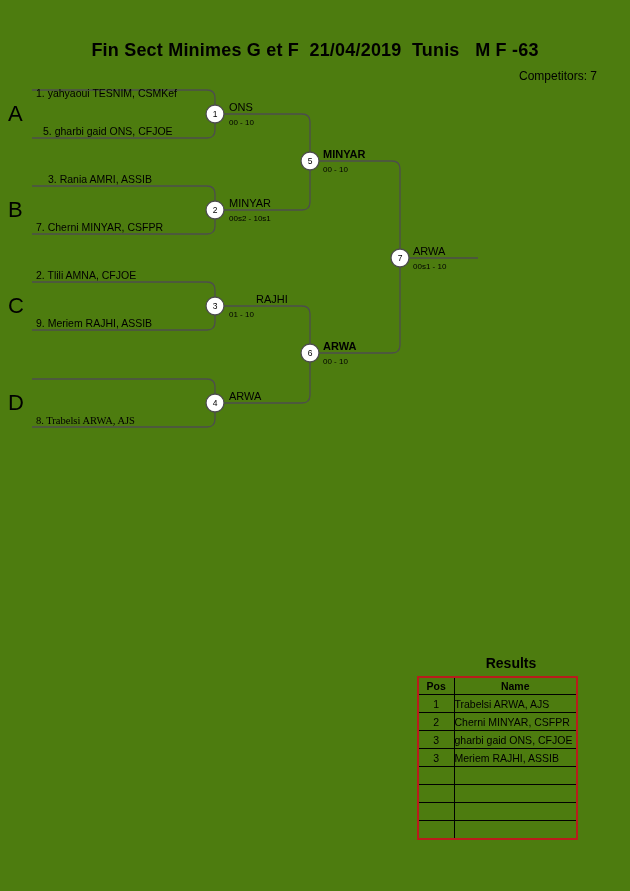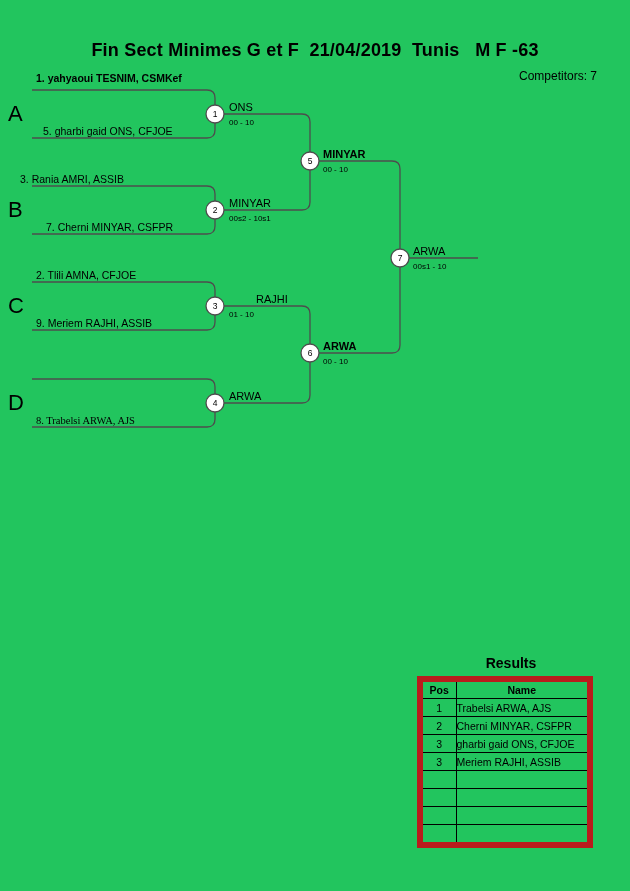--- a/index.html
+++ b/index.html
@@ -1,29 +1,29 @@
 <!DOCTYPE html>
 <html><head>
 <meta charset="utf-8">
 <style>
   html, body { margin: 0; padding: 0; background: #ffffff; }
   body { width: 630px; height: 891px; font-family: "Liberation Sans", sans-serif; color: #000; }
-  .page { position: relative; width: 630px; height: 891px; overflow: hidden; background: #22c55e; }
+  .page { position: relative; width: 630px; height: 891px; overflow: hidden; background: #4d7c0f; }
   .abs { position: absolute; }
   .title { top: 40px; left: 0; width: 630px; text-align: center; font-size: 18px; font-weight: bold; white-space: pre; letter-spacing: 0.2px; }
   .competitors { top: 69px; left: 397px; width: 200px; text-align: right; font-size: 12px; }
   .section-letter { font-size: 22px; line-height: 26px; }
   .player { font-size: 10.5px; line-height: 13px; white-space: pre; }
   .winner { font-size: 11px; line-height: 13px; white-space: pre; }
   .winner.bold { font-weight: bold; }
   .score { font-size: 8px; line-height: 11px; white-space: pre; }
   .match-num { width: 18px; text-align: center; font-size: 8.5px; line-height: 10px; }
   svg.lines { position: absolute; top: 0; left: 0; }
   .results-heading { top: 655px; left: 417px; width: 188px; text-align: center; font-size: 14px; font-weight: bold; }
-  table.results { position: absolute; top: 676px; left: 417px; width: 176px; border-collapse: collapse; table-layout: fixed; border: 6px solid #b91c1c; }
+  table.results { position: absolute; top: 676px; left: 417px; width: 161px; border-collapse: collapse; table-layout: fixed; border: 2px solid #b91c1c; }
   table.results th, table.results td { border: 1px solid #000; font-size: 10.5px; padding: 0; vertical-align: middle; overflow: hidden; white-space: nowrap; }
   table.results th { height: 16px; font-weight: bold; text-align: center; }
   table.results td { height: 17px; }
   td.pos { text-align: center; }
   td.name { text-align: left; padding-left: 12px; }
   col.c-pos { width: 36px; }
 </style>
 </head>
 <body>
 
@@ -59,24 +59,24 @@
       <circle cx="310" cy="353" r="9"></circle>
       <circle cx="400" cy="258" r="9"></circle>
     </g>
   </svg>
 
   <div class="abs section-letter" style="left:8px; top:101px;">A</div>
   <div class="abs section-letter" style="left:8px; top:197px;">B</div>
   <div class="abs section-letter" style="left:8px; top:293px;">C</div>
   <div class="abs section-letter" style="left:8px; top:390px;">D</div>
 
-  <div class="abs player" style="left:36px; top:72px;font-weight:bold;">1. yahyaoui TESNIM, CSMKef</div>
+  <div class="abs player" style="left:36px; top:87px;">1. yahyaoui TESNIM, CSMKef</div>
   <div class="abs player" style="left:43px; top:125px;">5. gharbi gaid ONS, CFJOE</div>
-  <div class="abs player" style="left:20px; top:173px;">3. Rania AMRI, ASSIB</div>
-  <div class="abs player" style="left:36px; top:221px;margin-left:10px;">7. Cherni MINYAR, CSFPR</div>
+  <div class="abs player" style="left:48px; top:173px;">3. Rania AMRI, ASSIB</div>
+  <div class="abs player" style="left:36px; top:221px;">7. Cherni MINYAR, CSFPR</div>
   <div class="abs player" style="left:36px; top:269px;">2. Tlili AMNA, CFJOE</div>
   <div class="abs player" style="left:36px; top:317px;">9. Meriem RAJHI, ASSIB</div>
   <div class="abs player" style="left:36px; top:366px;"></div>
   <div class="abs player" style="left:36px; top:414px;font-family:Liberation Serif, serif;">8. Trabelsi ARWA, AJS</div>
 
   <div class="abs match-num" style="left:206px; top:109px;">1</div>
   <div class="abs match-num" style="left:206px; top:205px;">2</div>
   <div class="abs match-num" style="left:206px; top:301px;">3</div>
   <div class="abs match-num" style="left:206px; top:398px;">4</div>
   <div class="abs match-num" style="left:301px; top:156px;">5</div>

